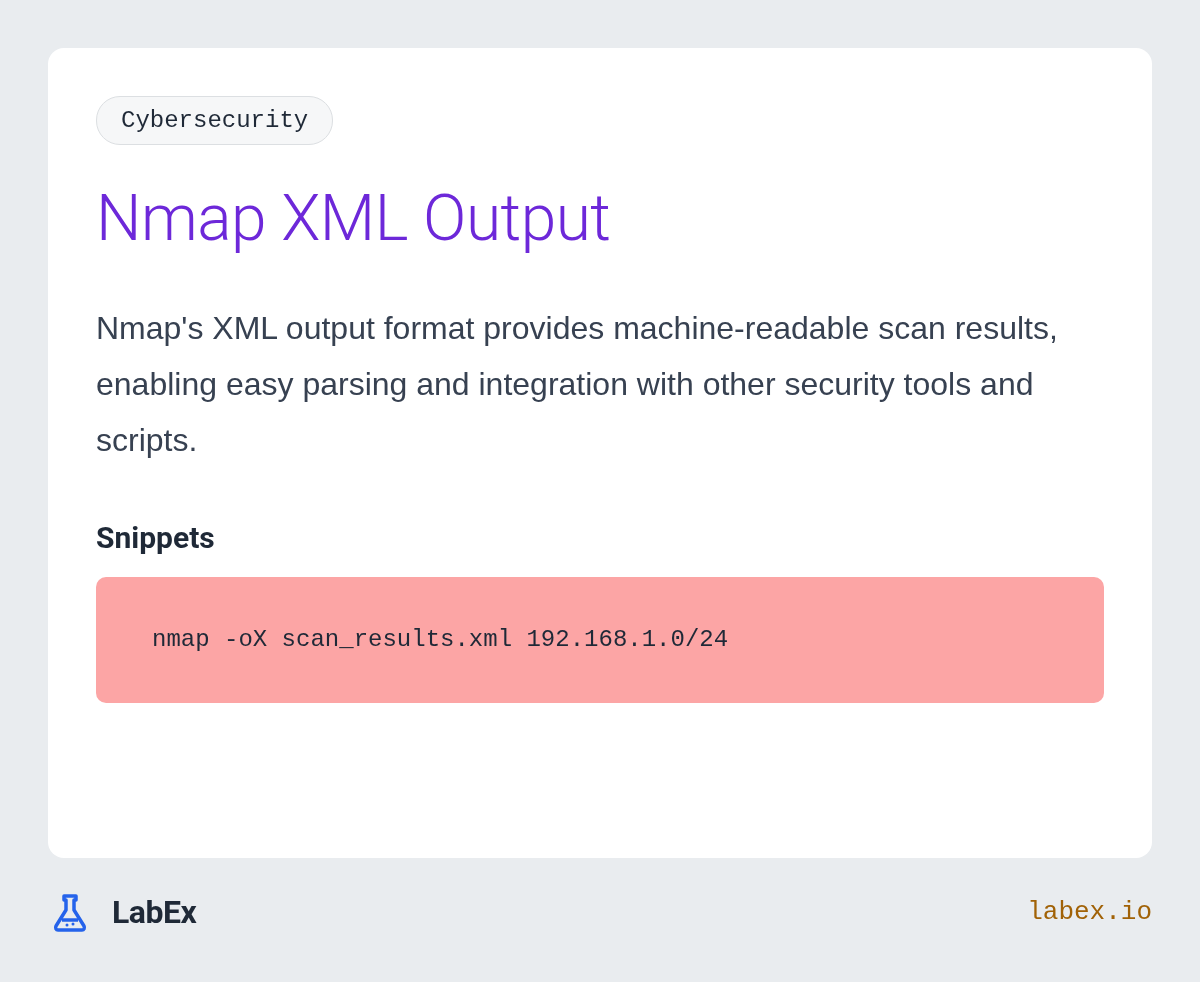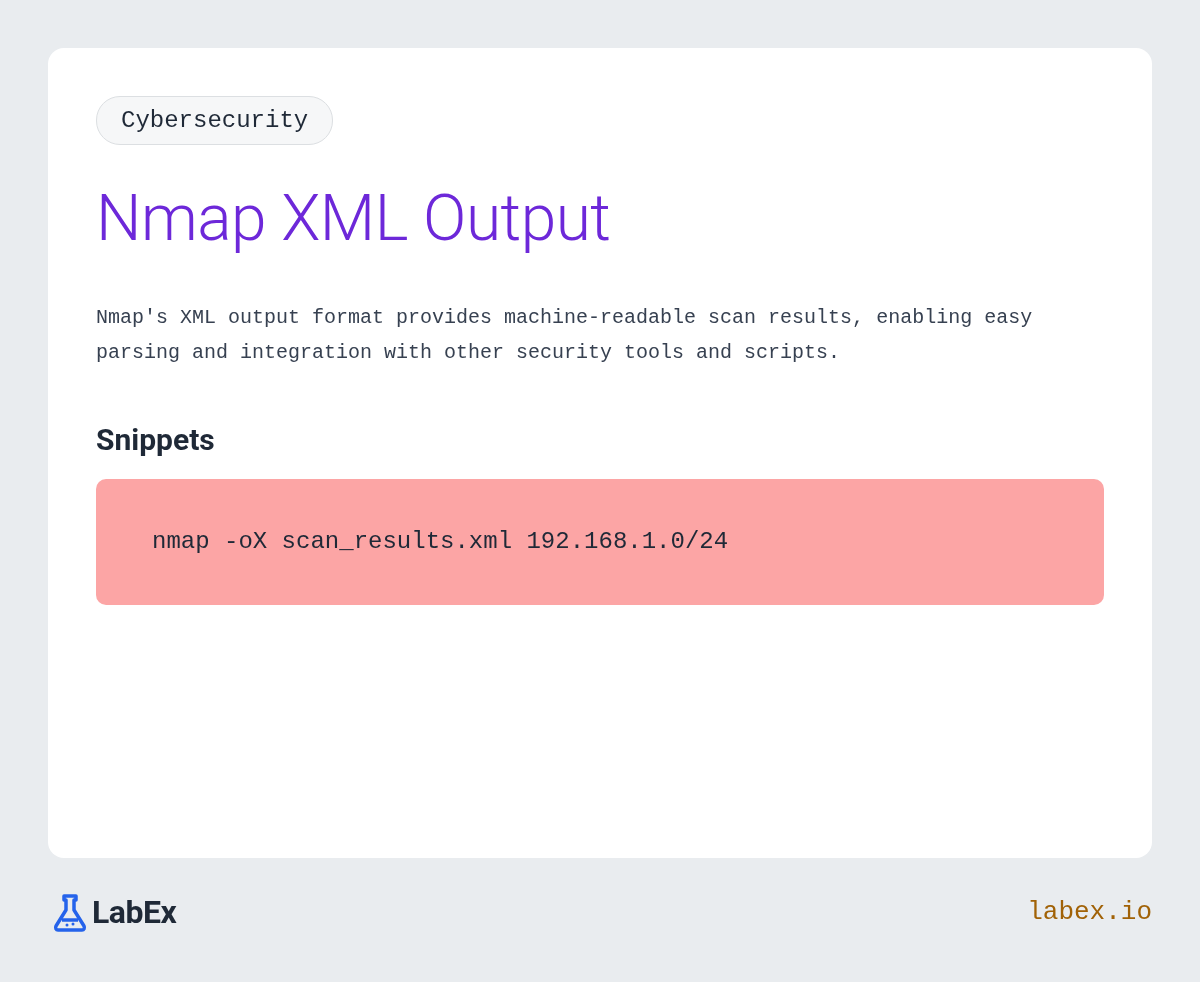--- a/index.html
+++ b/index.html
@@ -42,22 +42,22 @@
 
     .title {
       font-size: 64px;
       font-weight: 300;
       color: #6d28d9;
       margin-bottom: 44px;
       letter-spacing: -0.5px;
     }
 
     .description {
-      font-family: Liberation Mono, monospace;
-      font-size: 20px;
+      font-family: Liberation Sans, sans-serif;
+      font-size: 32px;
       color: #374151;
       line-height: 1.75;
       margin-bottom: 52px;
     }
 
     .snippets-heading {
       font-size: 30px;
       font-weight: 700;
       color: #1f2937;
       margin-bottom: 22px;
@@ -76,21 +76,21 @@
     .footer {
       display: flex;
       justify-content: space-between;
       align-items: center;
       padding-top: 32px;
     }
 
     .logo-container {
       display: flex;
       align-items: center;
-      gap: 0;
+      gap: 20px;
     }
 
     .logo-icon {
       width: 44px;
       height: 44px;
     }
 
     .logo-text {
       font-size: 32px;
       font-weight: 700;

